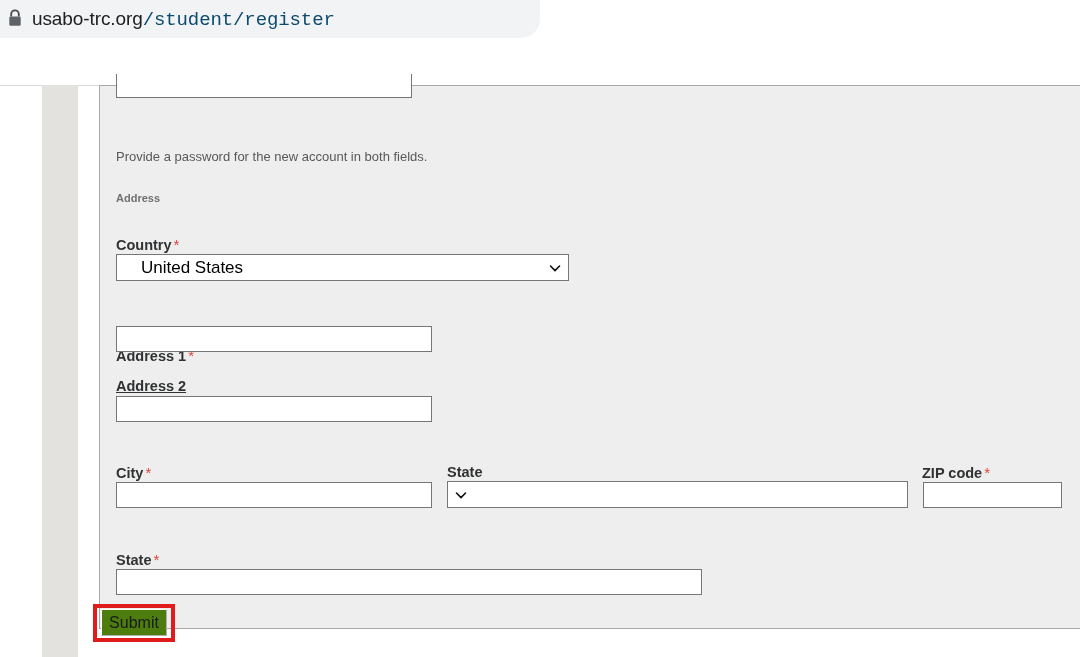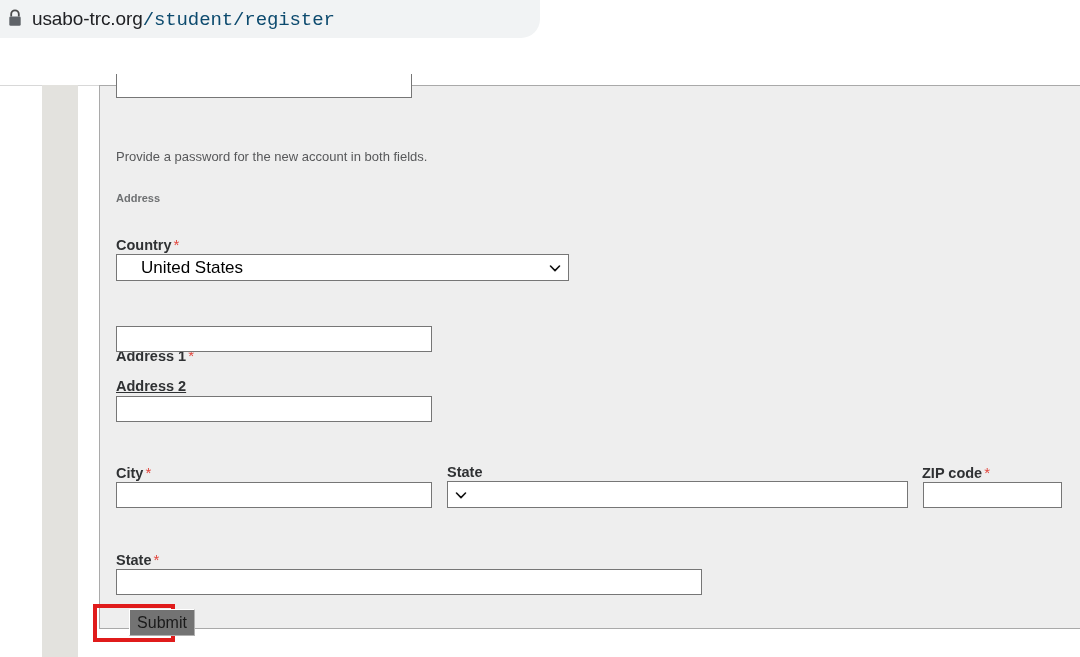--- a/index.html
+++ b/index.html
@@ -184,32 +184,31 @@
     position: absolute;
     left: 93px; top: 566px;
     width: 82px; height: 38px;
     border: 4px solid #e01b1b;
     background: transparent;
   }
   .submit-button {
     position: absolute;
     left: 101px; top: 571px;
     width: 66px; height: 27px;
-    background: #737373;
+    background: #4d7c0f;
     border: 1px solid #b0b0b0;
     border-top-color: #ffffff;
     border-left-color: #ffffff;
     font-family: "Liberation Sans", sans-serif;
     font-size: 16px;
     color: #1a1a1a;
     line-height: 25px;
     text-align: center;
     padding: 0;
     cursor: pointer;
-    margin-left: 28px;
   }
 </style>
 </head>
 <body>
 
 <div class="chrome">
   <div class="urlpill">
     <svg class="lock-icon" viewBox="0 0 14 18">
       <path d="M3.2 7.4V5.1a3.8 3.8 0 0 1 7.6 0v2.3" fill="none" stroke="#4a4a4a" stroke-width="1.8"></path>
       <rect x="1.3" y="7.4" width="11.4" height="9.4" rx="1.4" fill="#5f6368"></rect>

